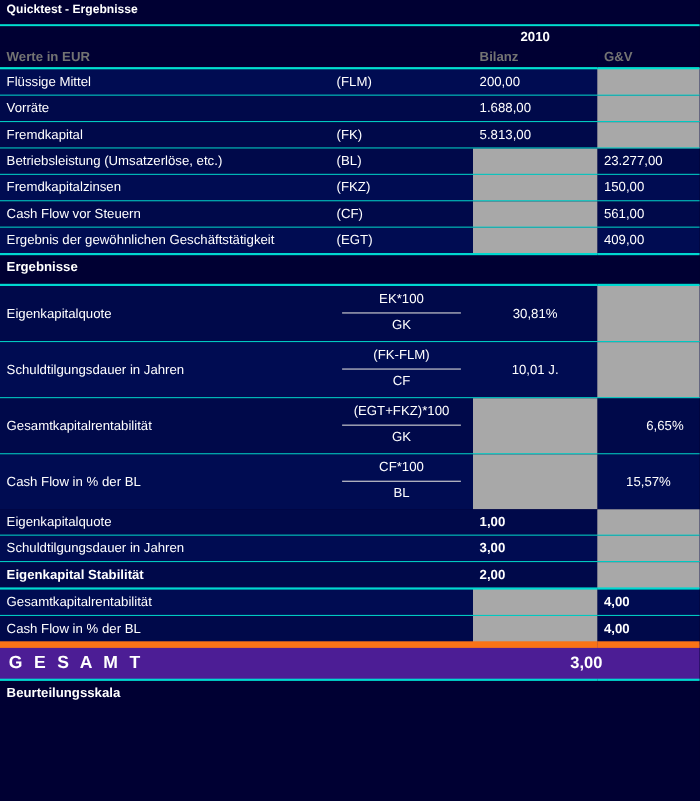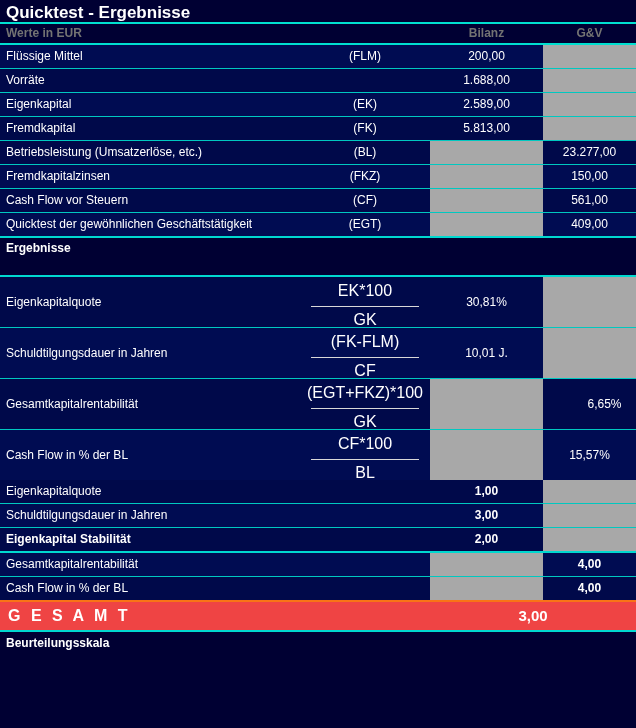--- a/index.html
+++ b/index.html
@@ -17,21 +17,21 @@
   }
   .sheet {
     width: 636px;
     position: relative;
   }
   
   .title-bar {
     background: #000033;
     color: #ffffff;
     font-weight: bold;
-    font-size: 17px;
+    font-size: 11px;
     padding: 3px 4px 4px 6px;
     border-bottom: 2px solid #00e0d0;
     height: 15px;
     box-sizing: content-box;
   }
   table.grid {
     border-collapse: collapse;
     width: 636px;
     table-layout: fixed;
   }
@@ -59,44 +59,44 @@
     border-bottom: 2px solid #00e0d0;
   }
   .cell {
     padding: 0 6px;
     height: 23px;
     line-height: 23px;
     white-space: nowrap;
     overflow: hidden;
   }
   .label { text-align: left; }
-  .code { text-align: center; }
-  .num  { text-align: center; }
+  .code { }
+  .num  { text-align: left; }
   .center { text-align: center; }
 
   
   .r-a { background: #000c52; }
   .r-b { background: #00094a; }
   .greybox { background: #a8a8a8; }
   .sep-cyan { border-bottom: 1px solid #00c8c0; }
   .sep-cyan2 { border-bottom: 2px solid #00d8d0; }
 
   .section-title td {
     height: 21px;
     background: #000033;
     font-weight: bold;
     border-bottom: 2px solid #00d8d0;
     border-top: 2px solid #00d8d0;
   }
-  .section-title .cell { height: 37px; line-height: 21px; }
+  .section-title .cell { height: 26px; line-height: 21px; }
 
   
   .formula {
     text-align: center;
-    font-size: 16px;
+    font-size: 12px;
     line-height: 1.25;
     padding: 4px 0 5px 0;
     height: 50px;
     box-sizing: border-box;
   }
   .formula .num-part {
     display: block;
     padding-bottom: 2px;
   }
   .formula .bar {
@@ -106,22 +106,22 @@
     margin: 3px auto 2px auto;
     height: 0;
   }
   .formula .den-part {
     display: block;
     padding-top: 1px;
   }
 
   .gesamt-row td {
     height: 28px;
-    background: #ef4444;
-    border-top: 2px solid #f97316;
+    background: #4c1d95;
+    border-top: 6px solid #f97316;
     border-bottom: 2px solid #00d8d0;
   }
   .gesamt-label {
     font-size: 16px;
     font-weight: bold;
     letter-spacing: 3px;
     padding-left: 8px;
     line-height: 28px;
   }
   .gesamt-value {
@@ -147,20 +147,34 @@
 
   <table class="grid">
     <colgroup>
       <col class="c1">
         <col class="c2">
         <col class="c3">
         <col class="c4">
     </colgroup>
     <tbody>
 
+      <tr class="row-hdr-year">
+        <td>
+            <div class="cell" style="height:18px;line-height:18px;">&nbsp;</div>
+          </td>
+        <td>
+            <div class="cell" style="height:18px;line-height:18px;">&nbsp;</div>
+          </td>
+        <td class="center">
+            <div class="cell center" style="height:18px;line-height:18px;">2010</div>
+          </td>
+        <td>
+            <div class="cell" style="height:18px;line-height:18px;">&nbsp;</div>
+          </td>
+      </tr>
 
       <tr class="row-hdr">
         <td>
             <div class="cell label" style="height:19px;line-height:19px;">Werte in EUR</div>
           </td>
         <td>
             <div class="cell" style="height:19px;line-height:19px;">&nbsp;</div>
           </td>
         <td>
             <div class="cell num" style="height:19px;line-height:19px;">Bilanz</div>
@@ -191,65 +205,51 @@
         <td>
             <div class="cell code"></div>
           </td>
         <td>
             <div class="cell num">1.688,00</div>
           </td>
         <td class="greybox">
             <div class="cell num">&nbsp;</div>
           </td>
       </tr>
+      <tr class="r-b sep-cyan">
+        <td>
+            <div class="cell label">Fremdkapital</div>
+          </td>
+        <td>
+            <div class="cell code">(FK)</div>
+          </td>
+        <td>
+            <div class="cell num">5.813,00</div>
+          </td>
+        <td class="greybox">
+            <div class="cell num">&nbsp;</div>
+          </td>
+      </tr>
+
+      <tr class="r-b sep-cyan">
+        <td>
+            <div class="cell label">Betriebsleistung (Umsatzerlöse, etc.)</div>
+          </td>
+        <td>
+            <div class="cell code">(BL)</div>
+          </td>
+        <td class="greybox">
+            <div class="cell num">&nbsp;</div>
+          </td>
+        <td>
+            <div class="cell num">23.277,00</div>
+          </td>
+      </tr>
       <tr class="r-a sep-cyan">
         <td>
-            <div class="cell label">Eigenkapital</div>
-          </td>
-        <td>
-            <div class="cell code">(EK)</div>
-          </td>
-        <td>
-            <div class="cell num">2.589,00</div>
-          </td>
-        <td class="greybox">
-            <div class="cell num">&nbsp;</div>
-          </td>
-      </tr>
-      <tr class="r-b sep-cyan">
-        <td>
-            <div class="cell label">Fremdkapital</div>
-          </td>
-        <td>
-            <div class="cell code">(FK)</div>
-          </td>
-        <td>
-            <div class="cell num">5.813,00</div>
-          </td>
-        <td class="greybox">
-            <div class="cell num">&nbsp;</div>
-          </td>
-      </tr>
-
-      <tr class="r-b sep-cyan">
-        <td>
-            <div class="cell label">Betriebsleistung (Umsatzerlöse, etc.)</div>
-          </td>
-        <td>
-            <div class="cell code">(BL)</div>
-          </td>
-        <td class="greybox">
-            <div class="cell num">&nbsp;</div>
-          </td>
-        <td>
-            <div class="cell num">23.277,00</div>
-          </td>
-      </tr>
-      <tr class="r-a sep-cyan">
-        <td>
             <div class="cell label">Fremdkapitalzinsen</div>
           </td>
         <td>
             <div class="cell code">(FKZ)</div>
           </td>
         <td class="greybox">
             <div class="cell num">&nbsp;</div>
           </td>
         <td>
             <div class="cell num">150,00</div>
@@ -264,21 +264,21 @@
           </td>
         <td class="greybox">
             <div class="cell num">&nbsp;</div>
           </td>
         <td>
             <div class="cell num">561,00</div>
           </td>
       </tr>
       <tr class="r-a">
         <td>
-            <div class="cell label">Quicktest der gewöhnlichen Geschäftstätigkeit</div>
+            <div class="cell label">Ergebnis der gewöhnlichen Geschäftstätigkeit</div>
           </td>
         <td>
             <div class="cell code">(EGT)</div>
           </td>
         <td class="greybox">
             <div class="cell num">&nbsp;</div>
           </td>
         <td>
             <div class="cell num">409,00</div>
           </td>

